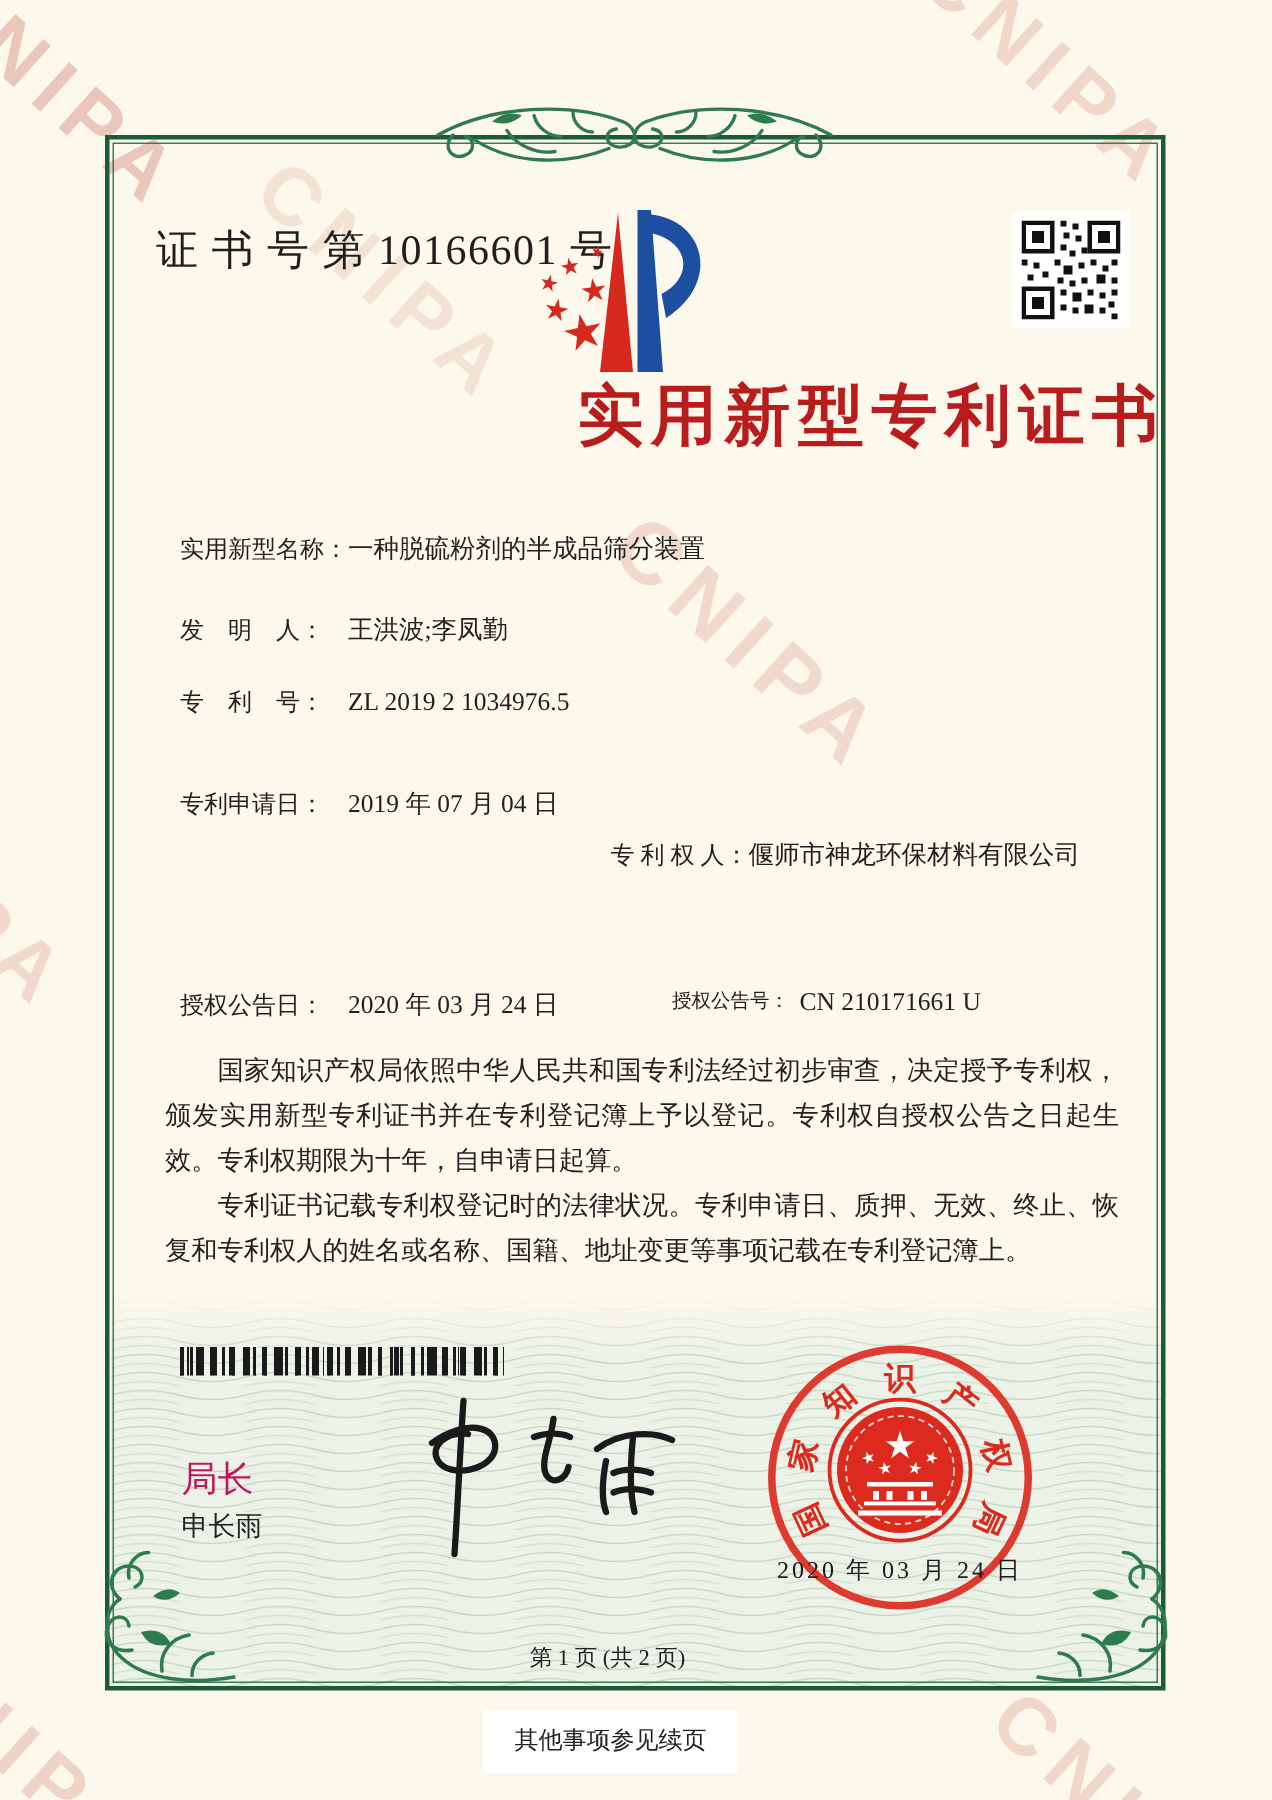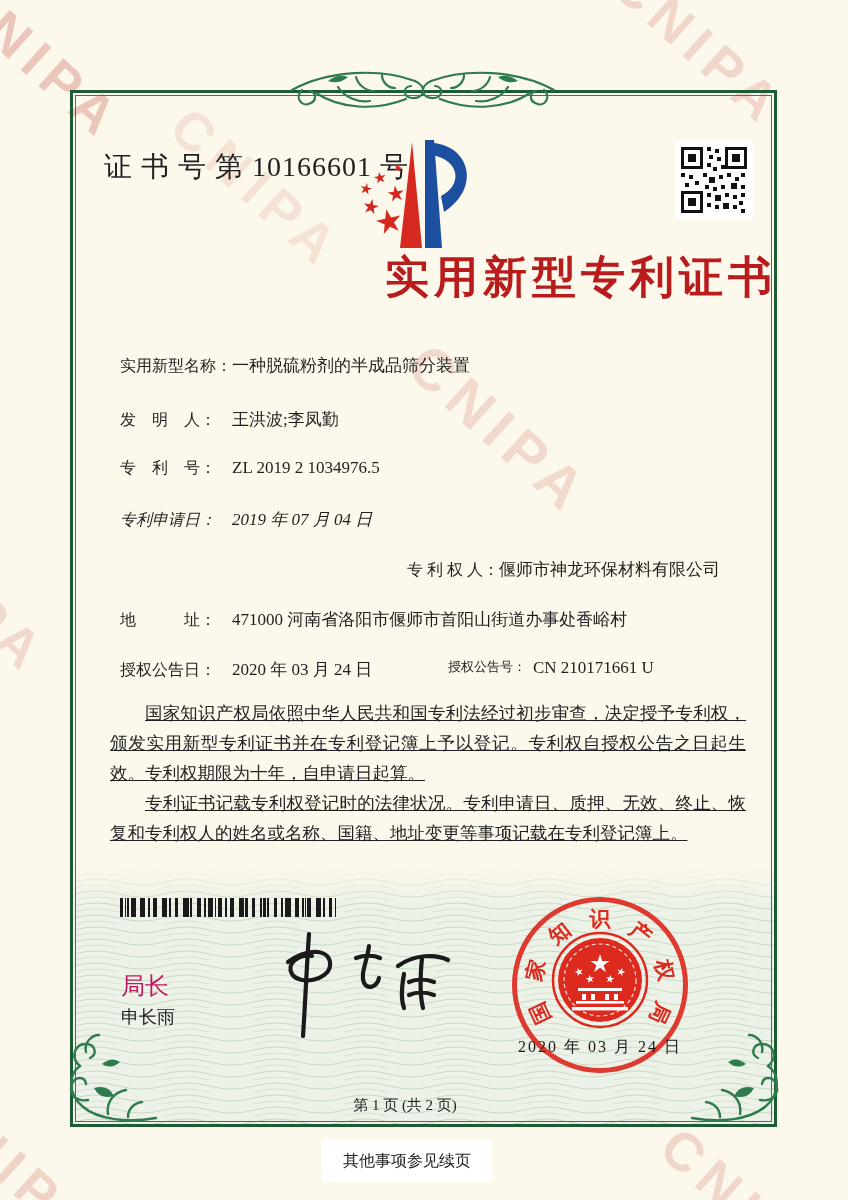--- a/index.html
+++ b/index.html
@@ -41,26 +41,26 @@
   .doc-title{position:absolute;left:70px;top:248px;width:707px;text-align:right;
       font-size:44px;font-weight:bold;letter-spacing:5px;color:#b91c1c;}
   .qr-pad{position:absolute;left:675px;top:141px;width:78px;height:78px;background:#fff;}
   .qr-pad svg{position:absolute;left:6px;top:6px;}
 
   .field-row{position:absolute;left:120px;width:600px;height:24px;font-size:17px;white-space:nowrap;}
   .f-label{display:inline-block;width:112px;font-size:16px;vertical-align:baseline;}
   .f-value{font-size:17px;}
   .f-label2{position:absolute;left:328px;font-size:13px;}
   .f-value2{position:absolute;left:413px;font-size:17px;}
-  .r1{top:354px;} .r2{top:408px;} .r3{top:458px;} .r4{top:508px;font-style:italic;}
+  .r1{top:354px;} .r2{top:408px;} .r3{top:458px;} .r4{top:524px;}
   .r5{top:558px;text-align:right;} .r6{top:608px;} .r7{top:658px;}
 
   .body-text{position:absolute;left:110px;top:698px;width:636px;font-size:17.5px;
       line-height:30px;text-align:justify;color:#222;}
-  .body-text p{margin:0;text-indent:2em;text-decoration:underline;}
+  .body-text p{margin:0;text-indent:2em;}
 
   .barcode{position:absolute;left:120px;top:898px;width:216px;height:19px;
       background-image:
         repeating-linear-gradient(90deg,#1a1a1a 0 2px,transparent 2px 7px),
         repeating-linear-gradient(90deg,#1a1a1a 0 3px,transparent 3px 11px),
         repeating-linear-gradient(90deg,transparent 0 5px,#1a1a1a 5px 6px,transparent 6px 15px);}
 
   .sig-title{position:absolute;left:121px;top:970px;font-size:24px;color:#be185d;}
   .sig-name{position:absolute;left:121px;top:1005px;font-size:18px;color:#222;}
   .signature-svg{position:absolute;left:252px;top:928px;}
@@ -231,23 +231,20 @@
     </div>
     <div class="field-row r3">
       <span class="f-label">专　利　号：</span><span class="f-value">ZL 2019 2 1034976.5</span>
     </div>
     <div class="field-row r4">
       <span class="f-label">专利申请日：</span><span class="f-value">2019 年 07 月 04 日</span>
     </div>
     <div class="field-row r5">
       <span class="f-label">专 利 权 人：</span><span class="f-value">偃师市神龙环保材料有限公司</span>
     </div>
-    <div class="field-row r6">
-      <span class="f-label">地　　　址：</span><span class="f-value">471000 河南省洛阳市偃师市首阳山街道办事处香峪村</span>
-    </div>
     <div class="field-row r7">
       <span class="f-label">授权公告日：</span><span class="f-value">2020 年 03 月 24 日</span>
       <span class="f-label2">授权公告号：</span>
       <span class="f-value2">CN 210171661 U</span>
     </div>
 
     <div class="body-text">
       <p>国家知识产权局依照中华人民共和国专利法经过初步审查，决定授予专利权，颁发实用新型专利证书并在专利登记簿上予以登记。专利权自授权公告之日起生效。专利权期限为十年，自申请日起算。</p>
       <p>专利证书记载专利权登记时的法律状况。专利申请日、质押、无效、终止、恢复和专利权人的姓名或名称、国籍、地址变更等事项记载在专利登记簿上。</p>
     </div>

